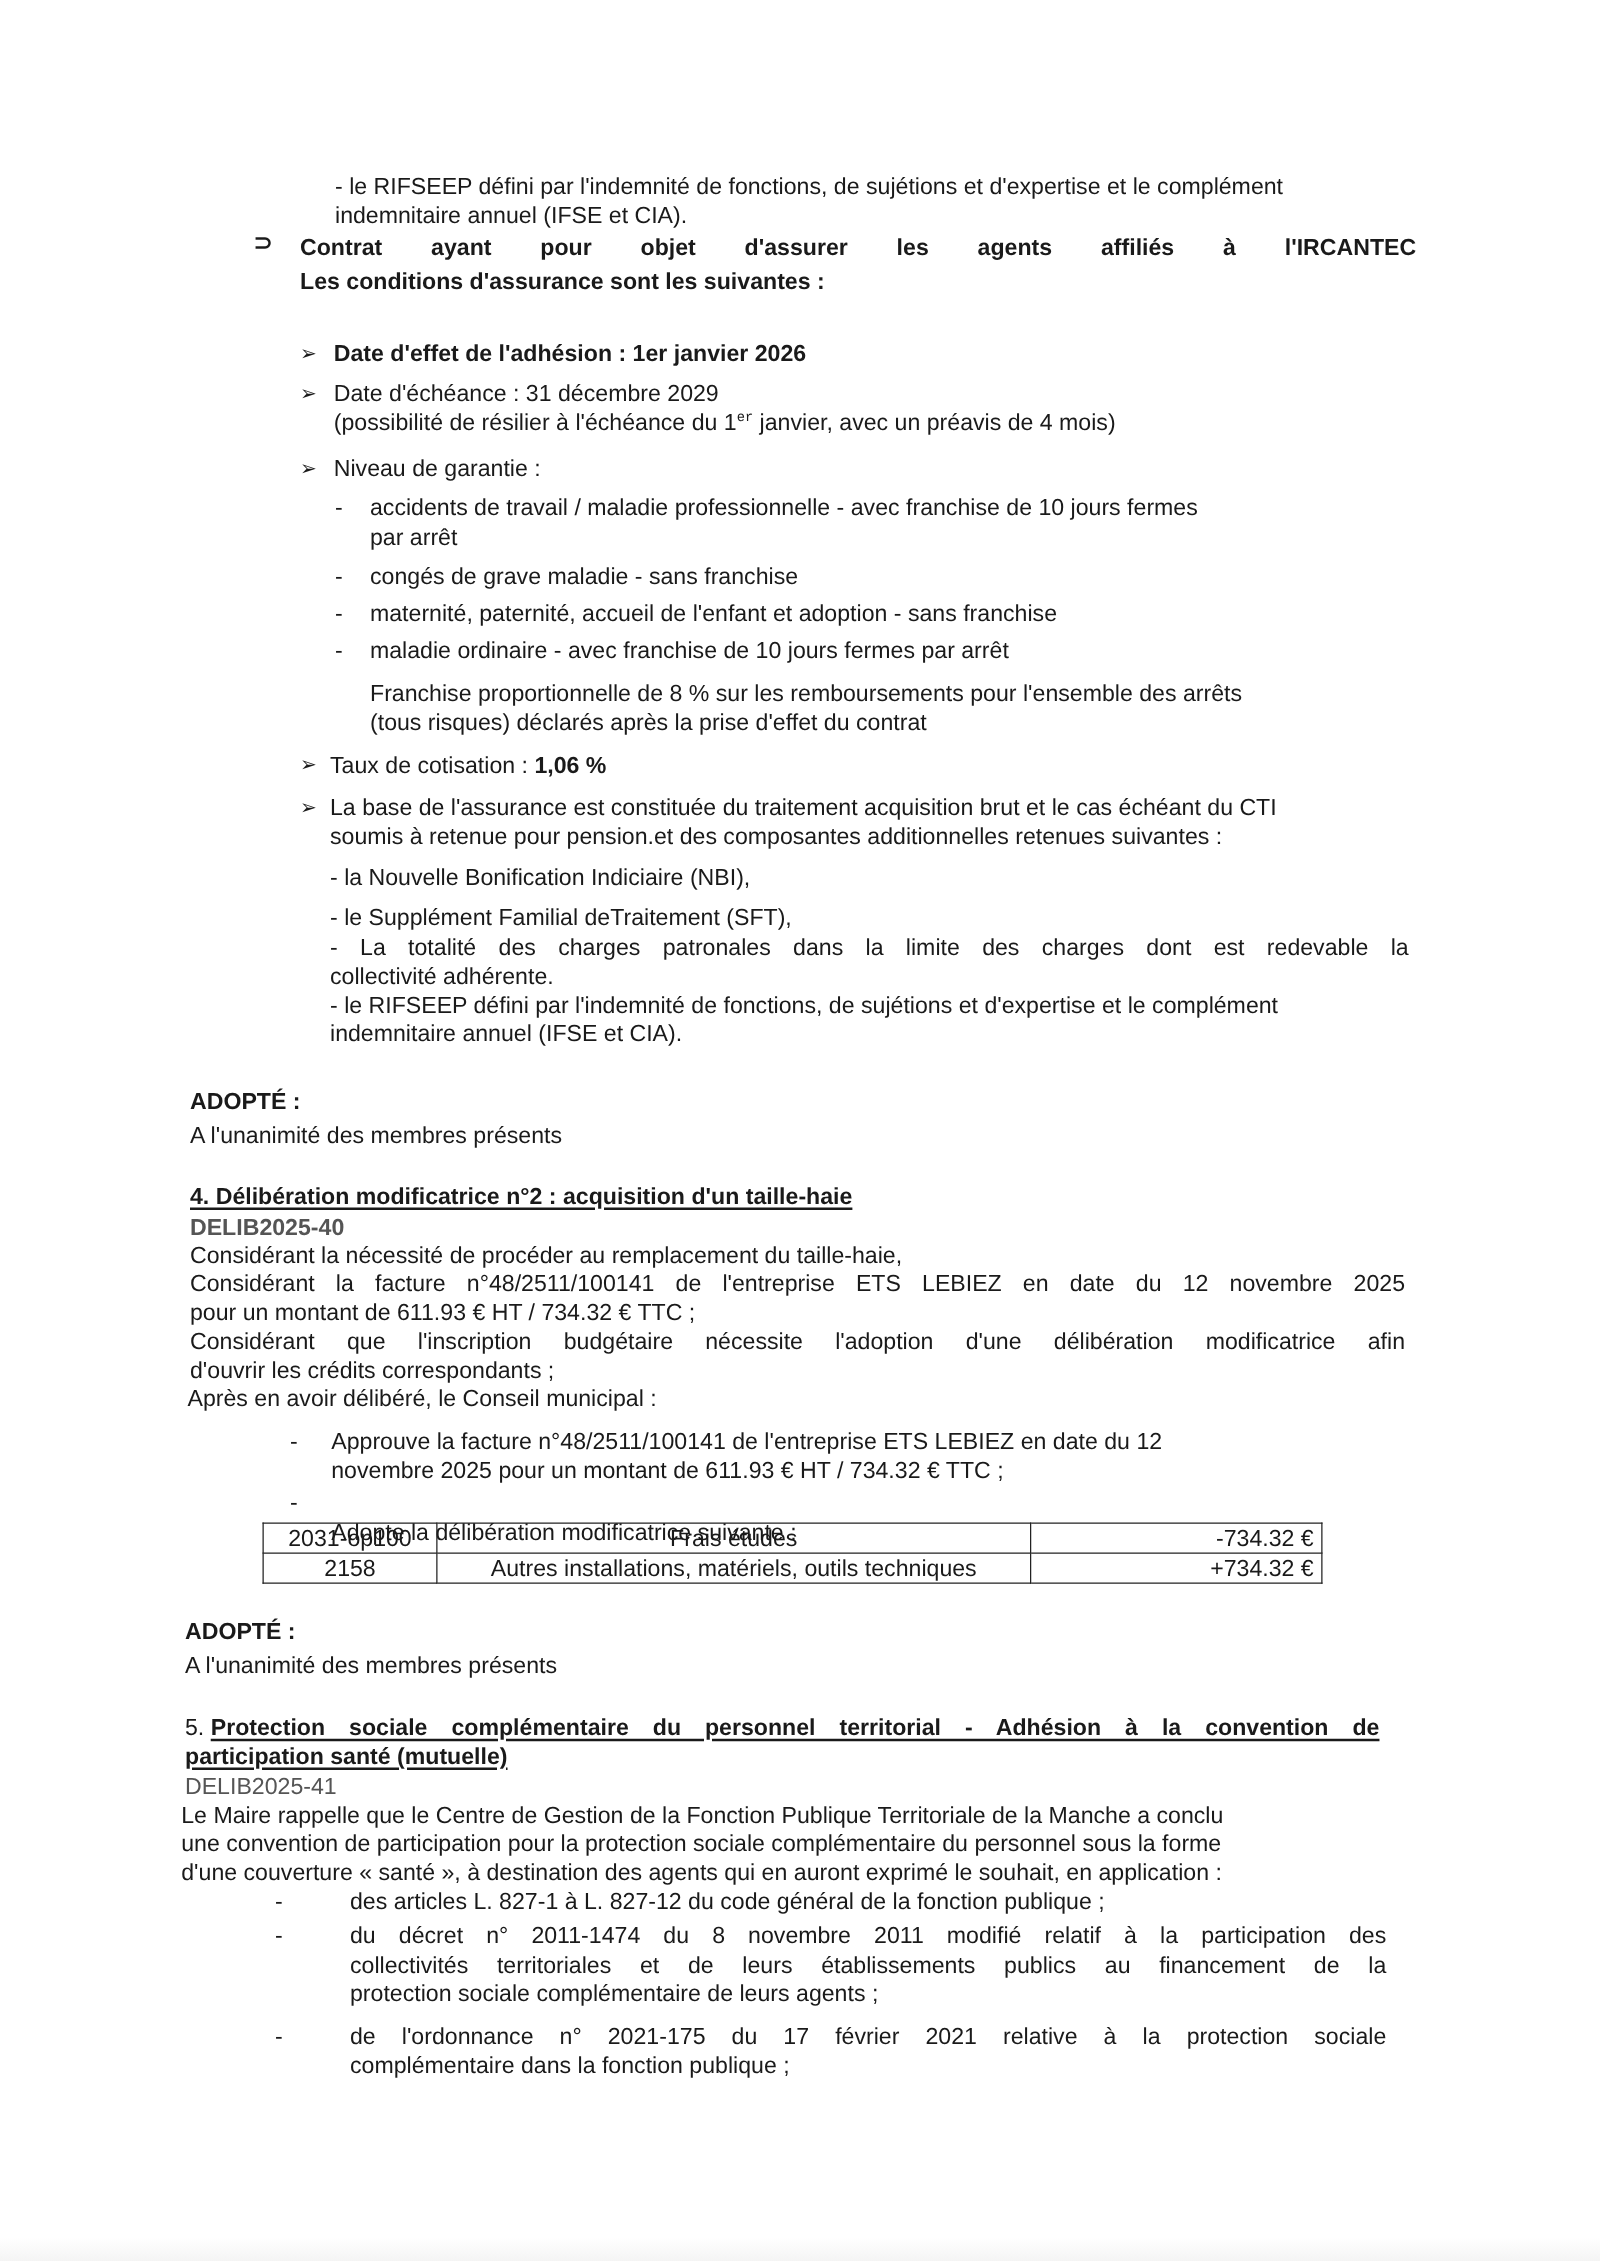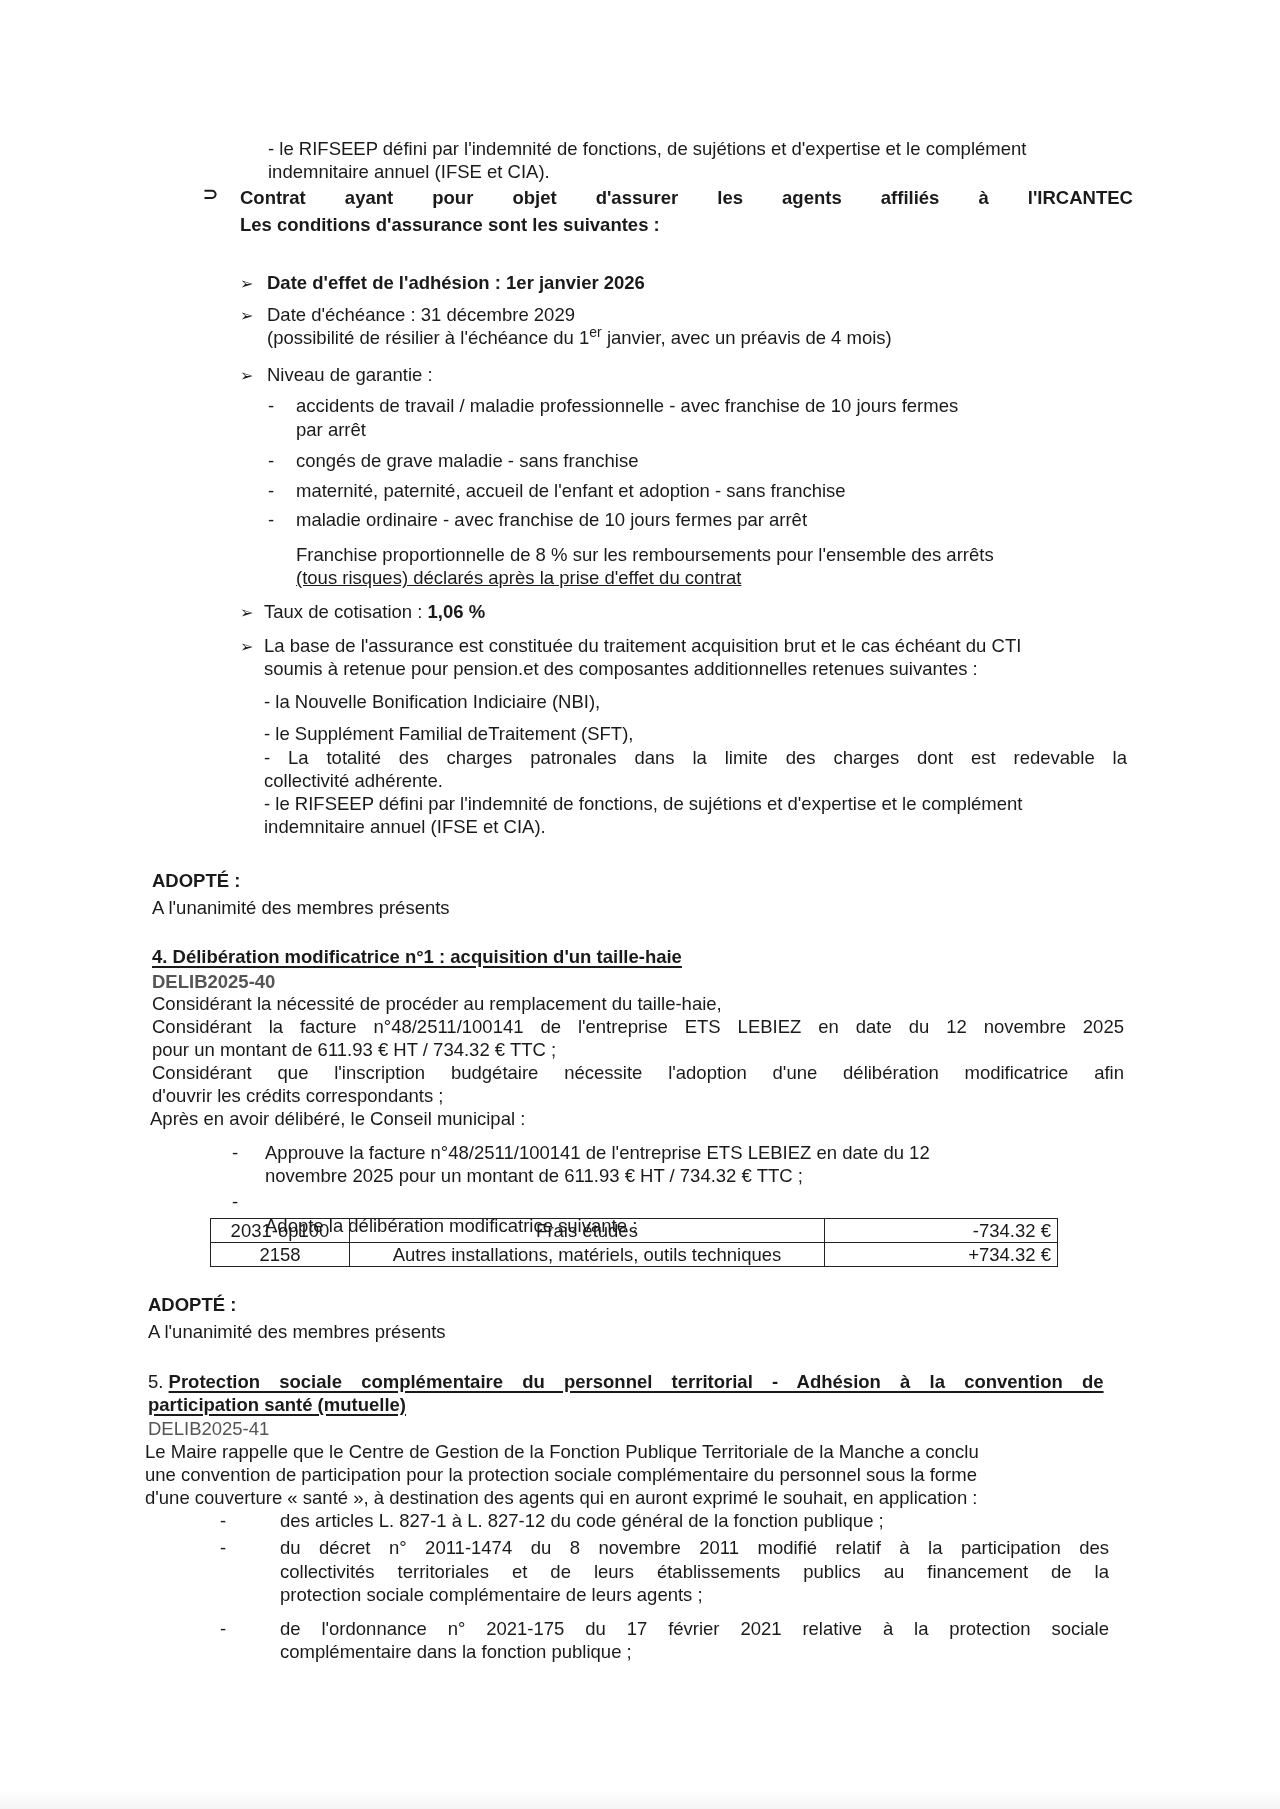--- a/index.html
+++ b/index.html
@@ -82,62 +82,62 @@
     <span>l'IRCANTEC</span>
   </div>
   <div class="line bold" style="left:240px; top:213px;">Les conditions d'assurance sont les suivantes :</div>
 
   <span class="bullet-arrow" style="left:240px; top:272px;">➢</span>
   <div class="line" style="left:267px; top:271px;font-weight:bold;">Date d'effet de l'adhésion : 1er janvier 2026</div>
 
   <span class="bullet-arrow" style="left:240px; top:304px;">➢</span>
   <div class="line" style="left:267px; top:303px;">Date d'échéance : 31 décembre 2029</div>
   <div class="line" style="left:267px; top:326px;">
-    <span>(possibilité de résilier à l'échéance du 1</span><sup style="font-size:14px; line-height:0;">er</sup><span> janvier, avec un préavis de 4 mois)</span>
+    <span>(possibilité de résilier à l'échéance du 1</span><sup style="font-size:11px; line-height:0;font-family:Liberation Mono, monospace;">er</sup><span> janvier, avec un préavis de 4 mois)</span>
   </div>
 
   <span class="bullet-arrow" style="left:240px; top:364px;">➢</span>
   <div class="line" style="left:267px; top:363px;">Niveau de garantie :</div>
 
   <span class="dash" style="left:268px; top:394px;">-</span>
   <div class="line" style="left:296px; top:394px;">accidents de travail / maladie professionnelle - avec franchise de 10 jours fermes</div>
   <div class="line" style="left:296px; top:418px;">par arrêt</div>
 
   <span class="dash" style="left:268px; top:449px;">-</span>
   <div class="line" style="left:296px; top:449px;">congés de grave maladie - sans franchise</div>
 
   <span class="dash" style="left:268px; top:479px;">-</span>
   <div class="line" style="left:296px; top:479px;">maternité, paternité, accueil de l'enfant et adoption - sans franchise</div>
 
   <span class="dash" style="left:268px; top:508px;">-</span>
   <div class="line" style="left:296px; top:508px;">maladie ordinaire - avec franchise de 10 jours fermes par arrêt</div>
 
   <div class="line" style="left:296px; top:543px;">Franchise proportionnelle de 8 % sur les remboursements pour l'ensemble des arrêts</div>
-  <div class="line" style="left:296px; top:566px;text-decoration:underline;">(tous risques) déclarés après la prise d'effet du contrat</div>
+  <div class="line" style="left:296px; top:566px;">(tous risques) déclarés après la prise d'effet du contrat</div>
 
   <span class="bullet-arrow" style="left:240px; top:601px;">➢</span>
   <div class="line" style="left:264px; top:600px;">
     <span>Taux de cotisation : </span><span class="bold">1,06 %</span>
   </div>
 
   <span class="bullet-arrow" style="left:240px; top:635px;">➢</span>
   <div class="line" style="left:264px; top:634px;">La base de l'assurance est constituée du traitement acquisition brut et le cas échéant du CTI</div>
   <div class="line" style="left:264px; top:657px;">soumis à retenue pour pension.et des composantes additionnelles retenues suivantes :</div>
 
   <div class="line" style="left:264px; top:690px;">- la Nouvelle Bonification Indiciaire (NBI),</div>
   <div class="line" style="left:264px; top:722px;">- le Supplément Familial deTraitement (SFT),</div>
   <div class="line just" style="left:264px; top:746px; width:863px;">- La totalité des charges patronales dans la limite des charges dont est redevable la</div>
   <div class="line" style="left:264px; top:769px;">collectivité adhérente.</div>
   <div class="line" style="left:264px; top:792px;">- le RIFSEEP défini par l'indemnité de fonctions, de sujétions et d'expertise et le complément</div>
   <div class="line" style="left:264px; top:815px;">indemnitaire annuel (IFSE et CIA).</div>
 
   <div class="line bold" style="left:152px; top:869px;">ADOPTÉ :</div>
   <div class="line" style="left:152px; top:896px;">A l'unanimité des membres présents</div>
 
-  <div class="line bold u" style="left:152px; top:945px;">4. Délibération modificatrice n°1 : acquisition d'un taille-haie</div>
+  <div class="line bold u" style="left:152px; top:945px;">4. Délibération modificatrice n°2 : acquisition d'un taille-haie</div>
   <div class="line gray" style="left:152px; top:970px;font-weight:bold;">DELIB2025-40</div>
   <div class="line" style="left:152px; top:992px;">Considérant la nécessité de procéder au remplacement du taille-haie,</div>
   <div class="line just" style="left:152px; top:1015px; width:972px;">Considérant la facture n°48/2511/100141 de l'entreprise ETS LEBIEZ en date du 12 novembre 2025</div>
   <div class="line" style="left:152px; top:1038px;">pour un montant de 611.93 € HT / 734.32 € TTC ;</div>
   <div class="line just" style="left:152px; top:1061px; width:972px;">Considérant que l'inscription budgétaire nécessite l'adoption d'une délibération modificatrice afin</div>
   <div class="line" style="left:152px; top:1084px;">d'ouvrir les crédits correspondants ;</div>
   <div class="line" style="left:150px; top:1107px;">Après en avoir délibéré, le Conseil municipal :</div>
 
   <span class="dash" style="left:232px; top:1141px;">-</span>
   <div class="line" style="left:265px; top:1141px;">Approuve la facture n°48/2511/100141 de l'entreprise ETS LEBIEZ en date du 12</div>

